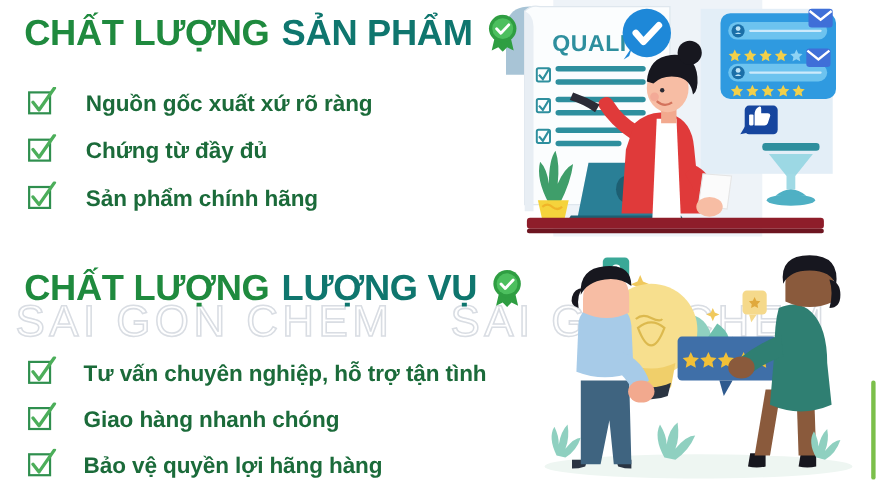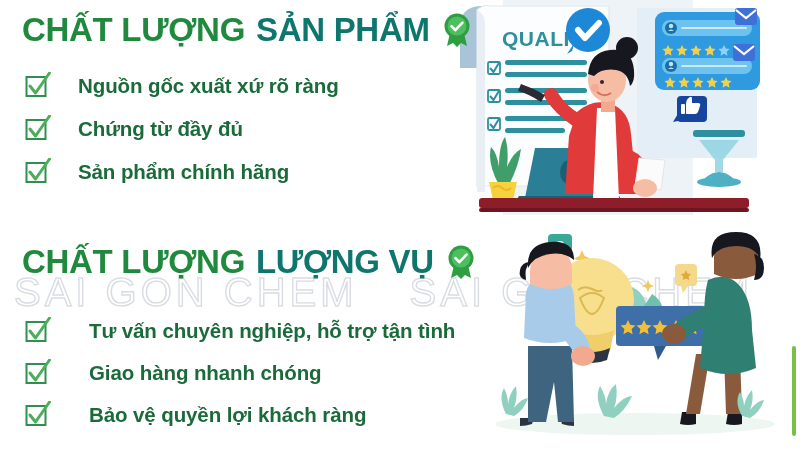--- a/index.html
+++ b/index.html
@@ -62,35 +62,35 @@
     width: 30px; height: 34px;
     margin-left: 12px;
     flex: none;
   }
 
   
   .bullet-list { position: absolute; left: 24px; }
   #list-1 { top: 64px; }
   #list-2 { top: 310px; }
   .bullet-row {
-    display: flex; align-items: center;
+    display: flex; align-items: flex-end;
     height: 43px;
   }
   #list-2 .bullet-row { height: 42px; }
   .chk { width: 28px; height: 28px; flex: none; position: relative; }
   .bullet-text {
     margin-left: 26px;
     font-size: 20.5px;
     font-weight: 700;
     color: #1b6b3a;
     white-space: nowrap;
     letter-spacing: -0.1px;
     font-family: "Liberation Sans", sans-serif;
   }
-  #list-2 .bullet-text { margin-left: 37px; }
+  #list-2 .bullet-text { margin-left: 24px; }
 
   
   .illus { position: absolute; z-index: 3; }
   #illus-top    { left: 455px; top: 0px;   width: 345px; height: 218px; }
   #illus-bottom { left: 470px; top: 228px; width: 330px; height: 222px; }
 </style>
 </head>
 <body>
 
 <div id="page">
@@ -386,18 +386,18 @@
         </span>
         <span class="bullet-text">Giao hàng nhanh chóng</span>
       </div>
       <div class="bullet-row">
         <span class="chk">
           <svg viewBox="0 0 28 28" width="28" height="28">
             <rect x="2.5" y="5" width="19" height="19" fill="none" stroke="#2f8f4e" stroke-width="2"></rect>
             <path d="M6 14 l5.5 7 l14 -20" stroke="#4cae5a" stroke-width="3" fill="none" stroke-linecap="round" stroke-linejoin="round"></path>
           </svg>
         </span>
-        <span class="bullet-text">Bảo vệ quyền lợi khách ràng</span>
+        <span class="bullet-text">Bảo vệ quyền lợi hãng hàng</span>
       </div>
     </div>
 
   </div>
 </div>
 
 </body></html>

